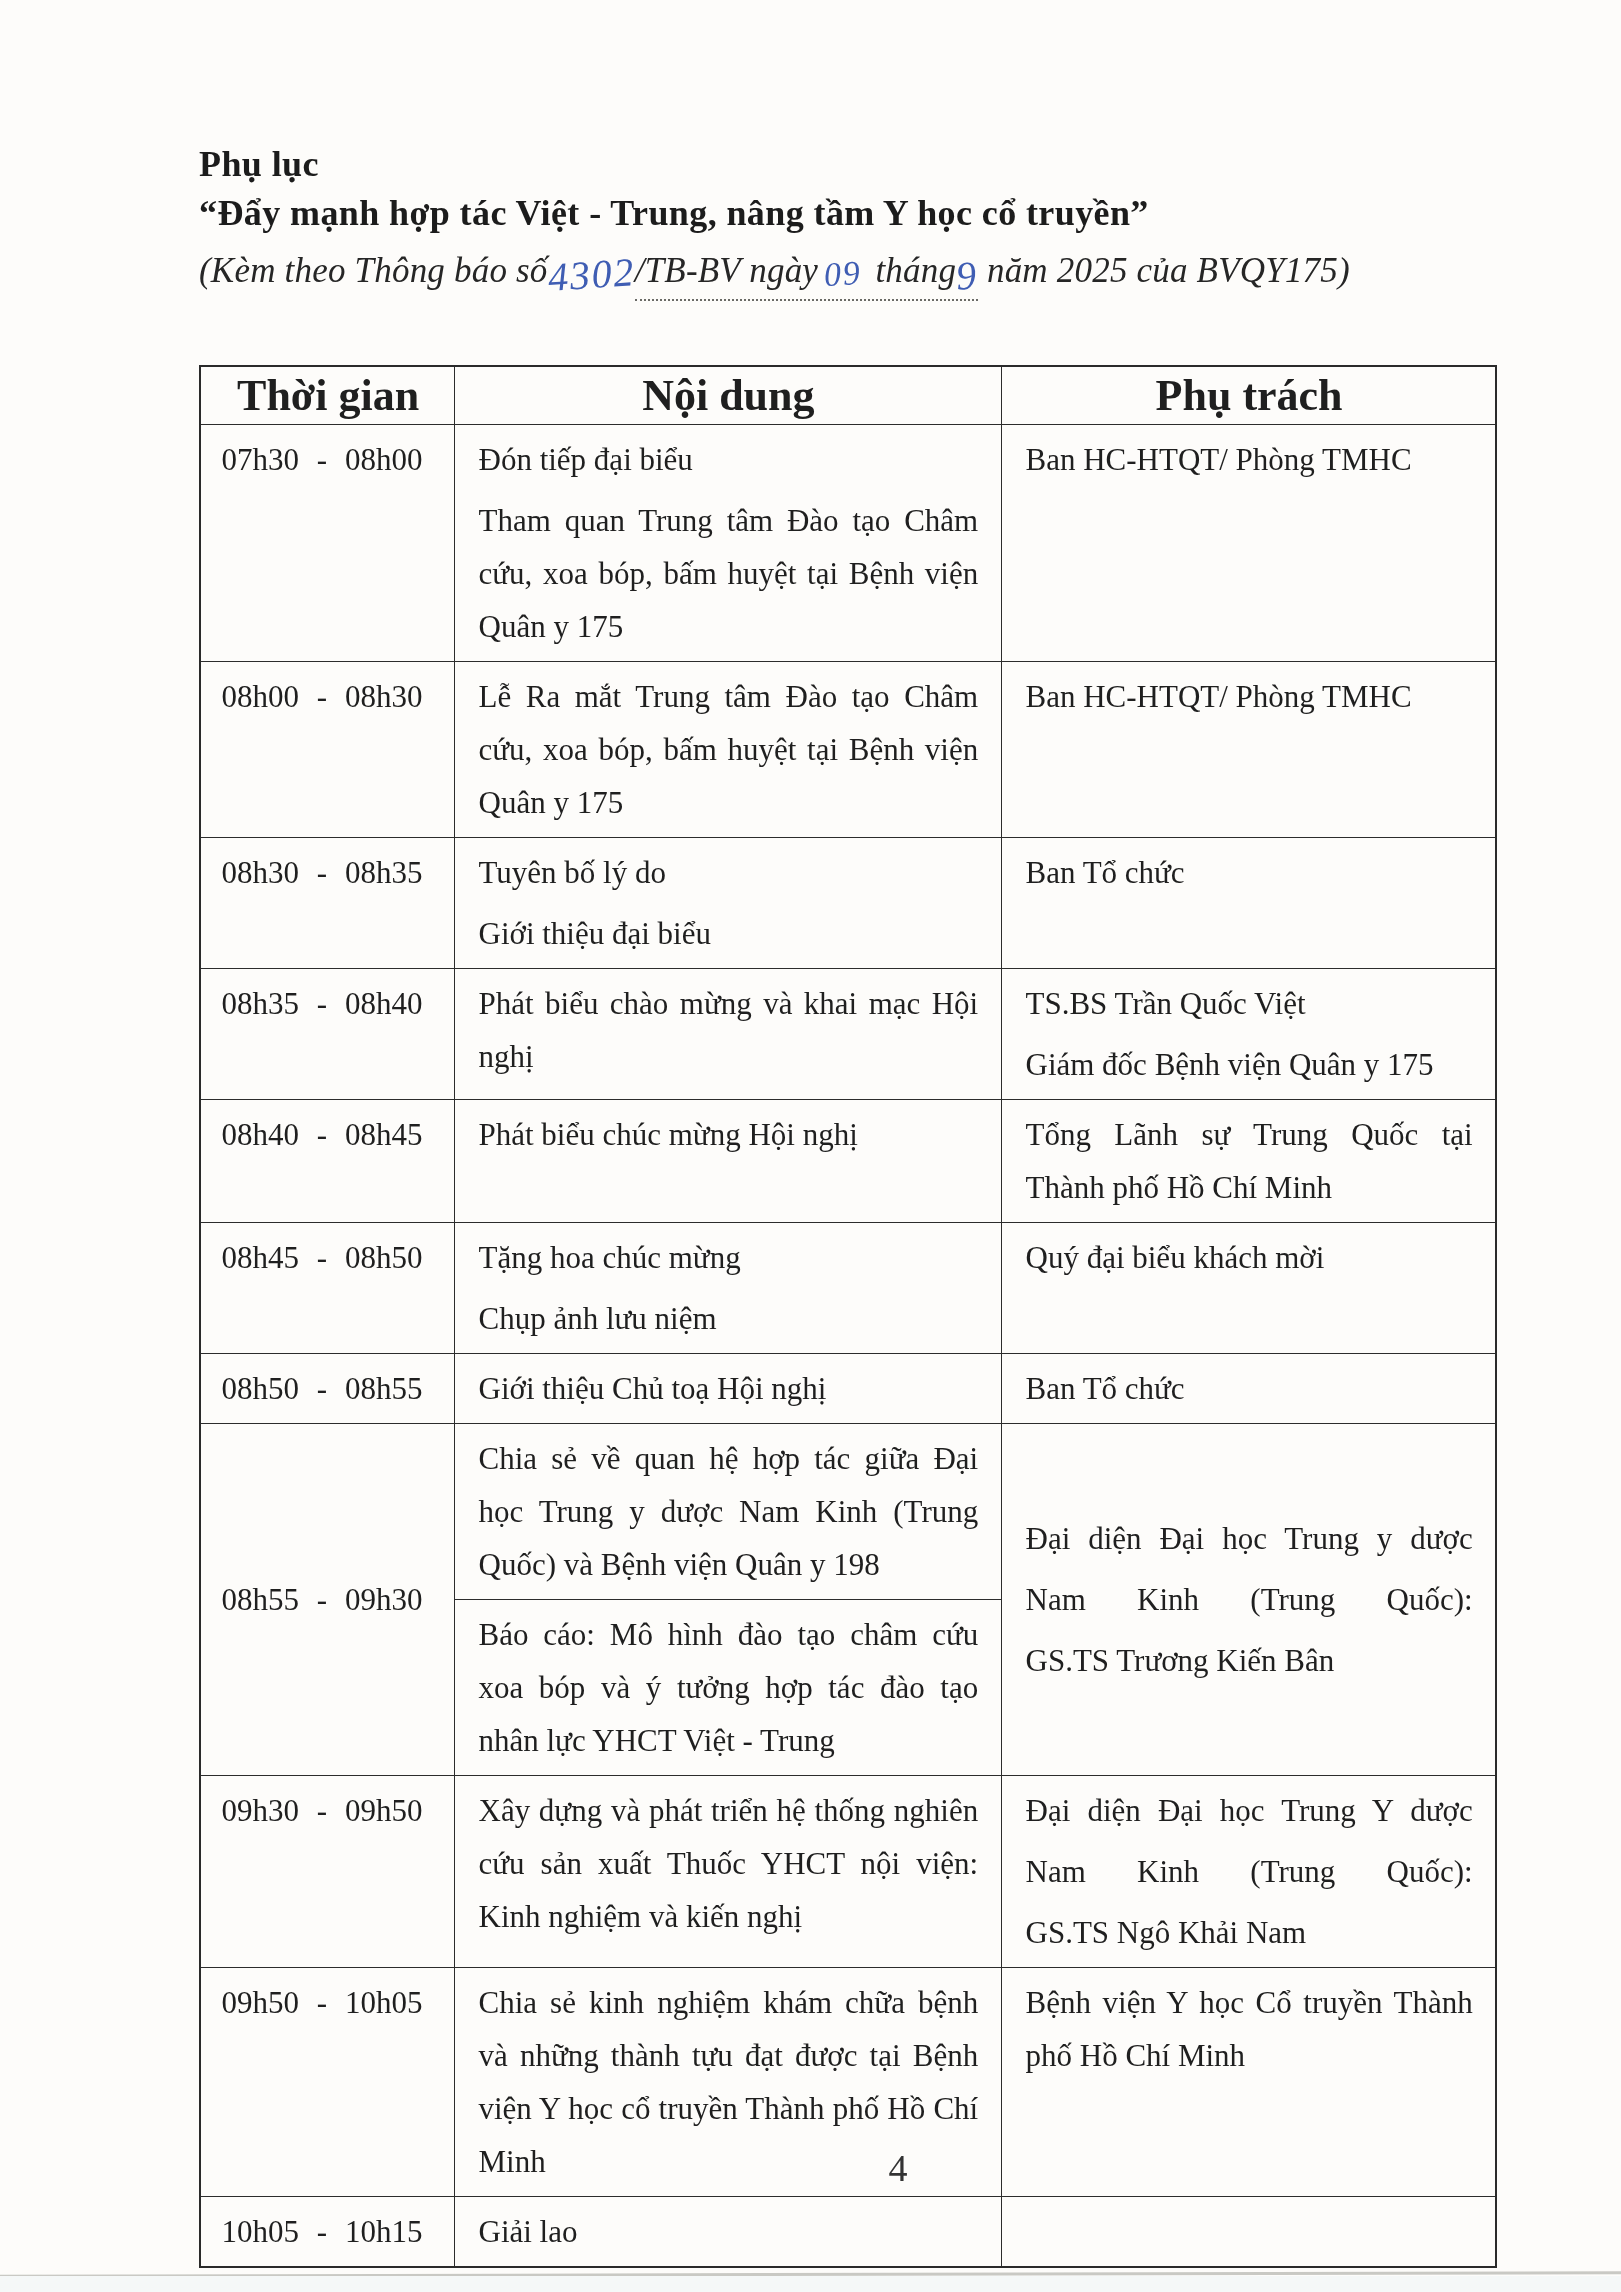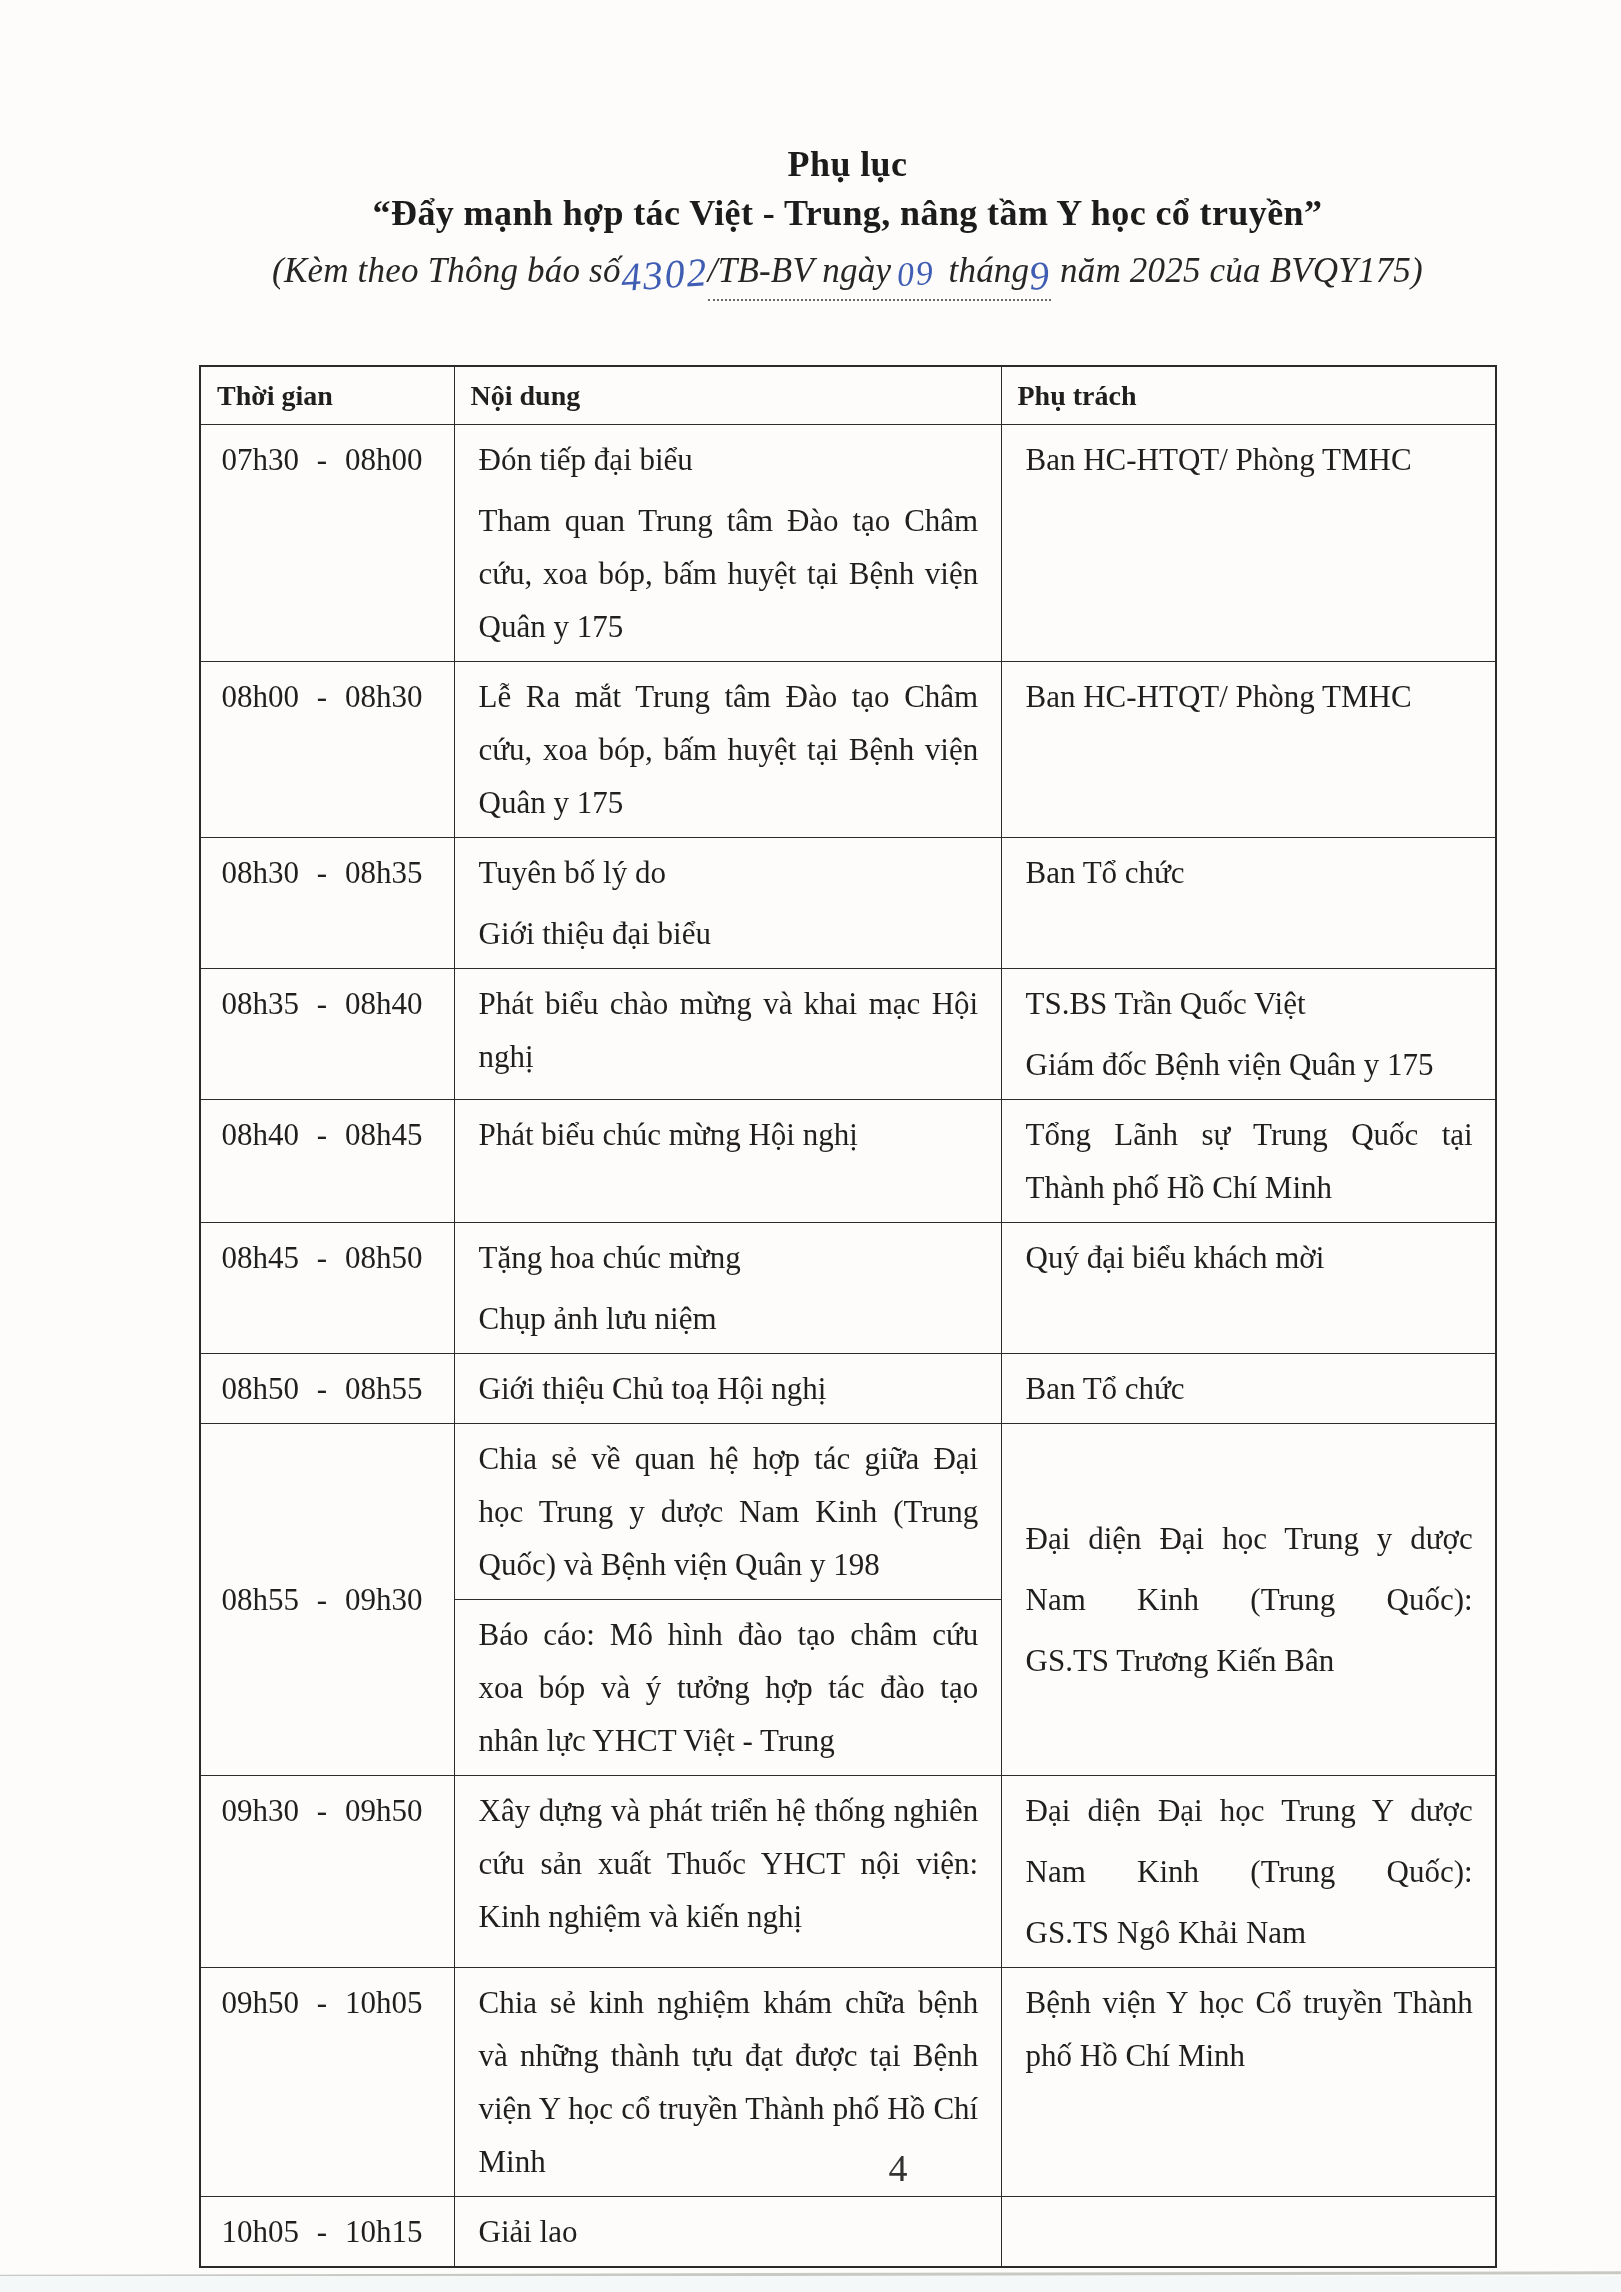--- a/index.html
+++ b/index.html
@@ -7,21 +7,21 @@
     width:1621px;height:2293px;
     background:#fdfcfa;
     position:relative;
     overflow:hidden;
     font-family:"Liberation Serif","DejaVu Serif",serif;
     color:#1f1f1f;
     -webkit-font-smoothing:antialiased;
   }
   .title-block{
     position:absolute;top:140px;left:199px;width:1297px;
-    text-align:center;
+    text-align:left;
   }
   .title-line{
     font-weight:bold;font-size:36px;line-height:49px;
     color:#1c1c1c;letter-spacing:0.4px;
   }
   .note-line{
     font-style:italic;font-size:35px;line-height:54px;margin-top:3.6px;
     color:#262626;letter-spacing:0.2px;white-space:nowrap;
   }
   .hand{
@@ -41,22 +41,22 @@
     border:2.7px solid #2a2a2a;
   }
   .schedule th,.schedule td{
     border:1.8px solid #2c2c2c;
     padding:0 14.3px 0 16px;
     vertical-align:top;
     font-size:31px;line-height:53px;
     color:#1f1f1f;
   }
   .schedule th{
-    height:57px;text-align:left;vertical-align:middle;
-    font-weight:bold;font-size:28px;line-height:36px;
+    height:57px;text-align:center;vertical-align:middle;
+    font-weight:bold;font-size:44px;line-height:36px;
   }
   .schedule td p{margin:8px;text-align:justify;}
   td.time{
     padding:0 23px 0 12.5px;
     text-align:justify;
     white-space:nowrap;
   }
   td.time p{text-align:justify;text-align-last:justify;}
   td.mid{vertical-align:middle;}
   p.b{font-weight:normal;}

